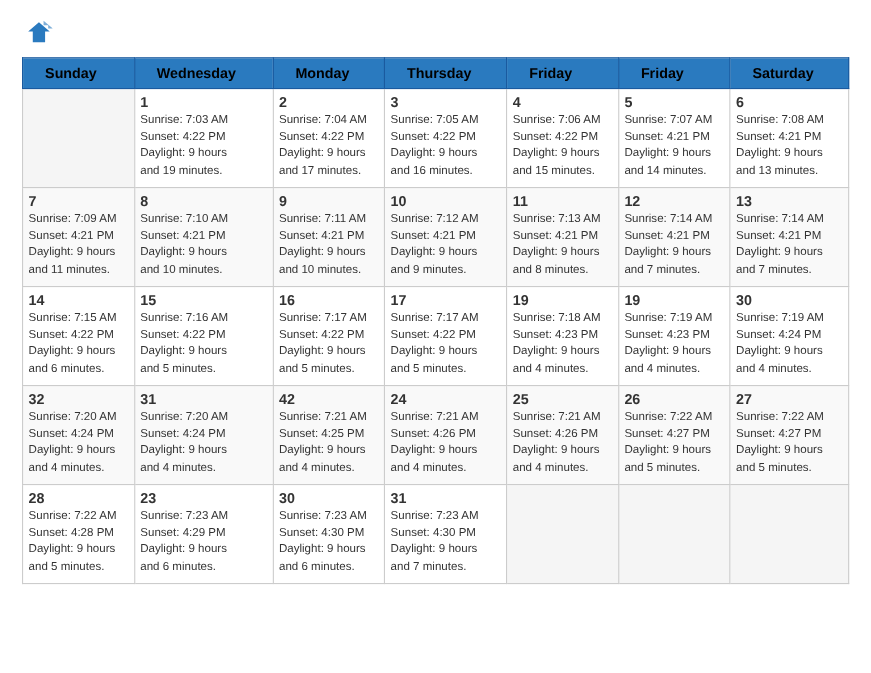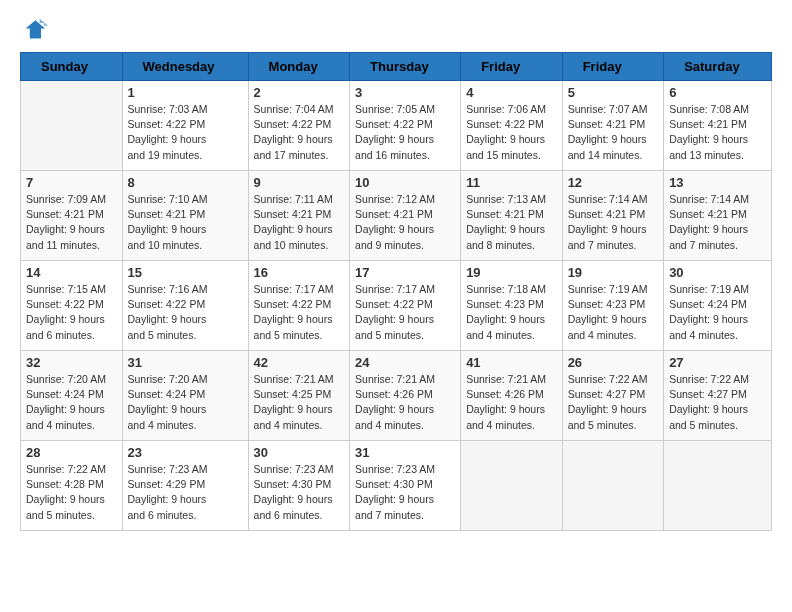--- a/index.html
+++ b/index.html
@@ -219,21 +219,21 @@
         </td>
         <td>
           <span class="day-num">42</span>
           <div class="day-info">Sunrise: 7:21 AM<br>Sunset: 4:25 PM<br>Daylight: 9 hours<br>and 4 minutes.</div>
         </td>
         <td>
           <span class="day-num">24</span>
           <div class="day-info">Sunrise: 7:21 AM<br>Sunset: 4:26 PM<br>Daylight: 9 hours<br>and 4 minutes.</div>
         </td>
         <td>
-          <span class="day-num">41</span>
+          <span class="day-num">25</span>
           <div class="day-info">Sunrise: 7:21 AM<br>Sunset: 4:26 PM<br>Daylight: 9 hours<br>and 4 minutes.</div>
         </td>
         <td>
           <span class="day-num">26</span>
           <div class="day-info">Sunrise: 7:22 AM<br>Sunset: 4:27 PM<br>Daylight: 9 hours<br>and 5 minutes.</div>
         </td>
         <td>
           <span class="day-num">27</span>
           <div class="day-info">Sunrise: 7:22 AM<br>Sunset: 4:27 PM<br>Daylight: 9 hours<br>and 5 minutes.</div>
         </td>

